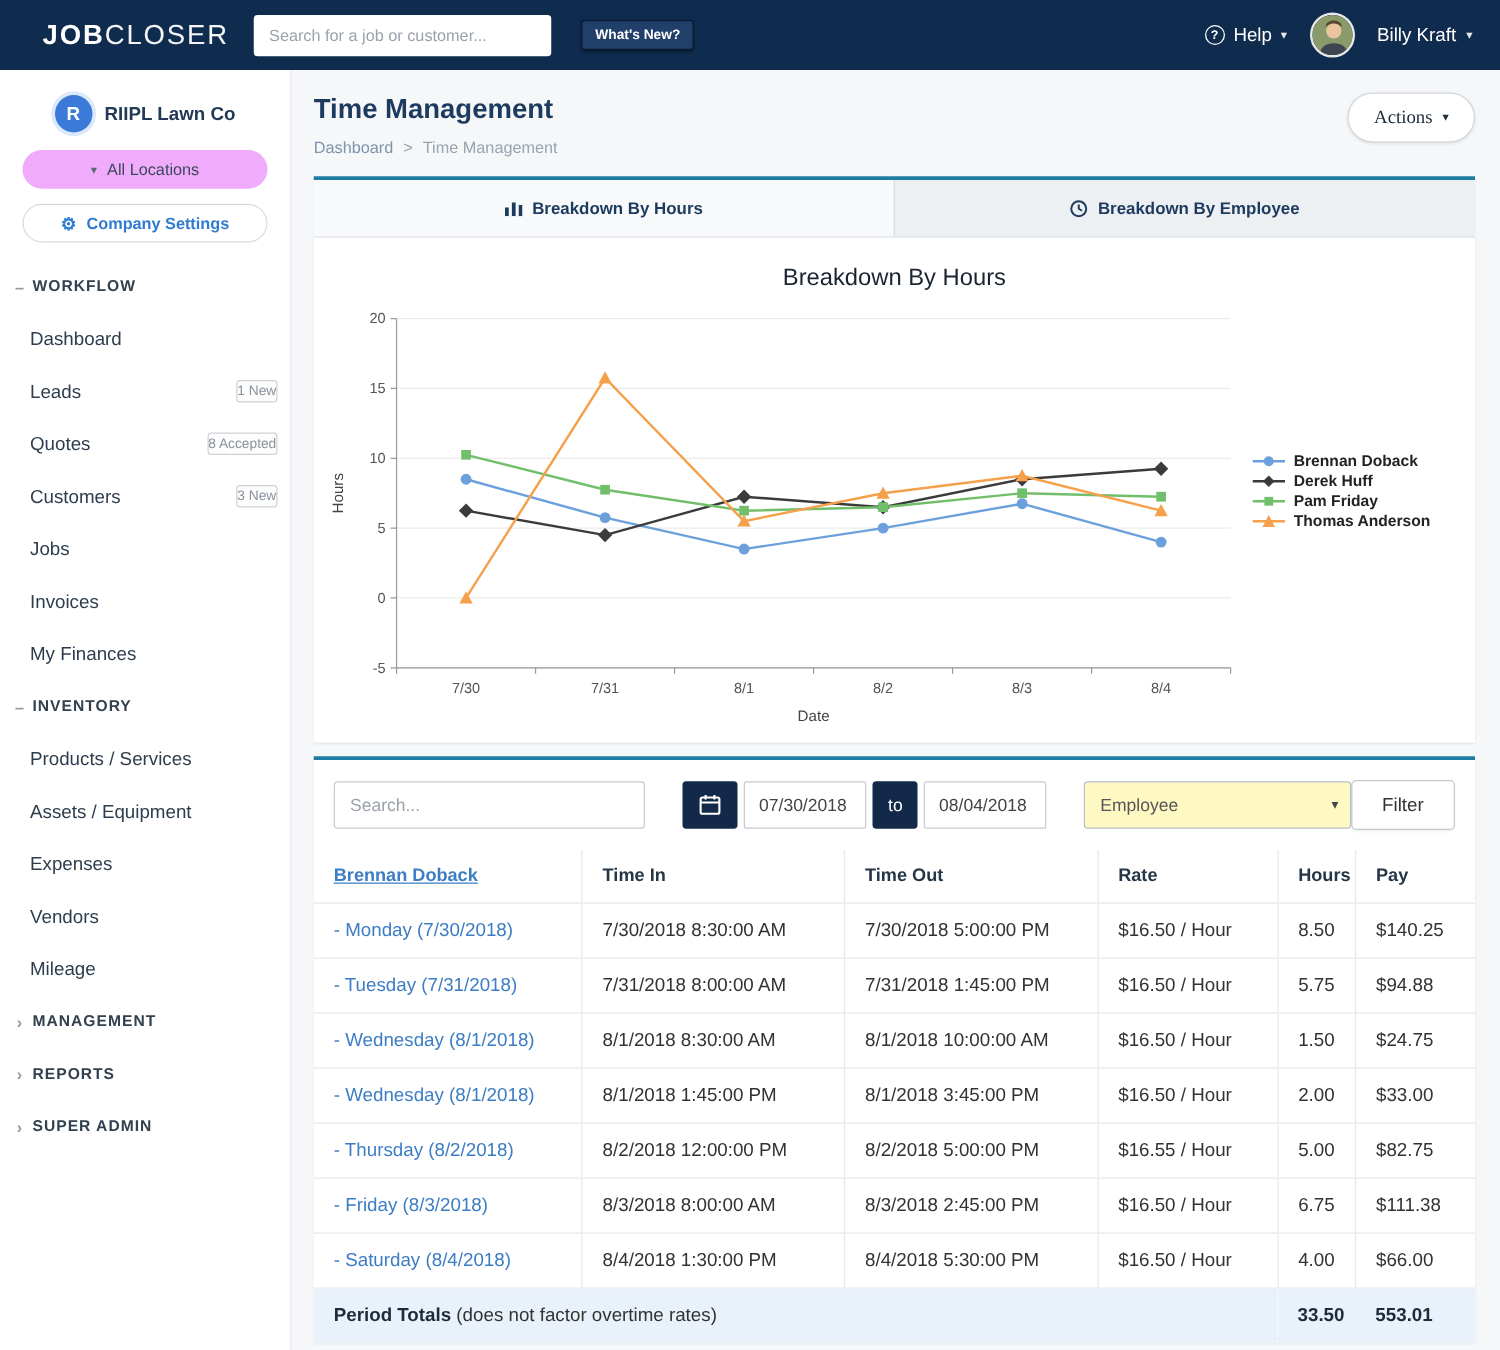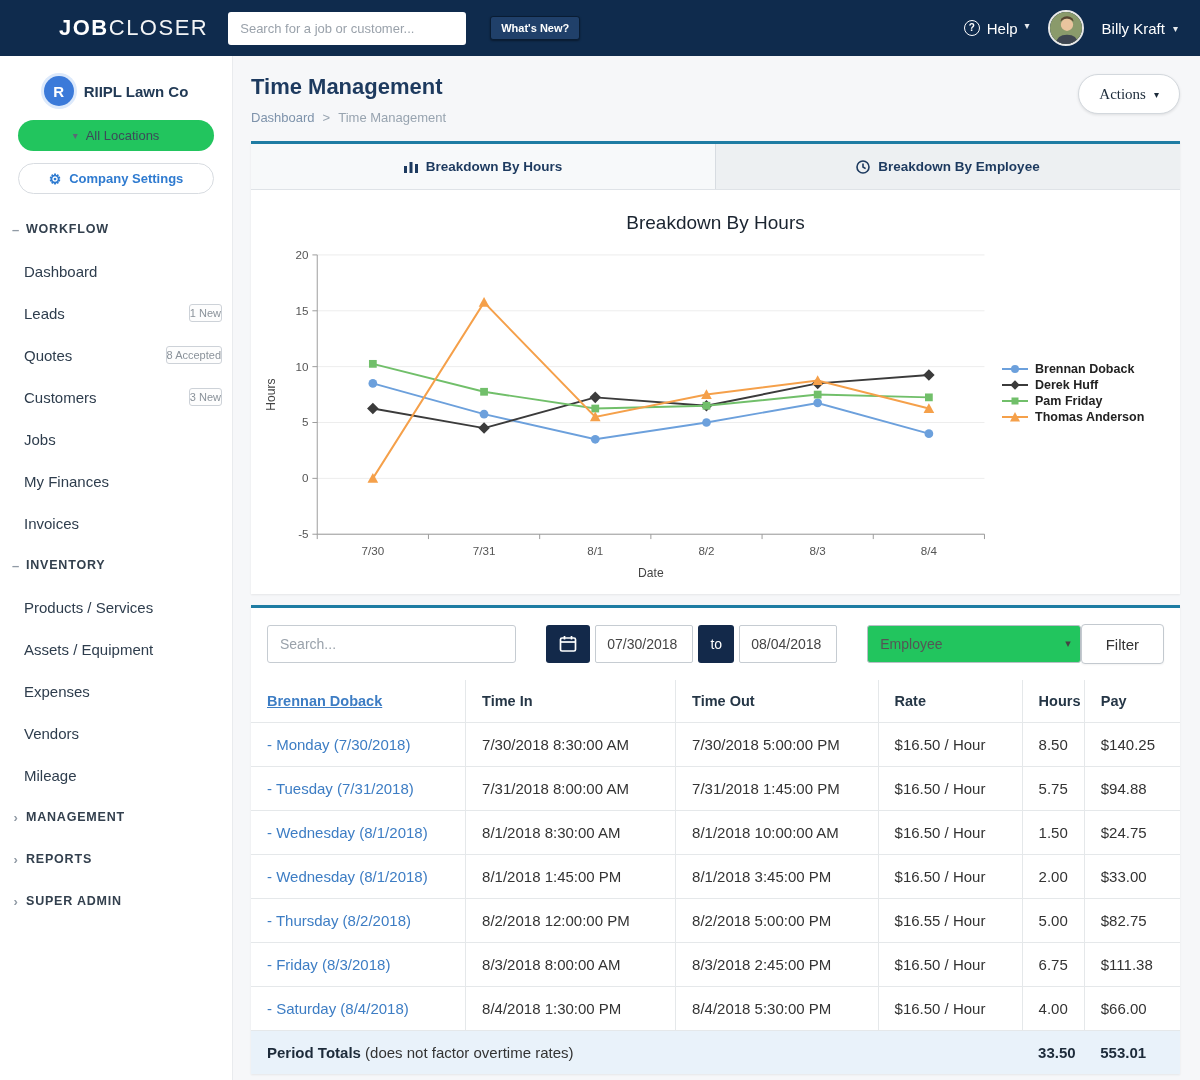--- a/index.html
+++ b/index.html
@@ -1,50 +1,50 @@
 <!DOCTYPE html>
 <html><head>
 <meta charset="utf-8">
 <style>
   *{box-sizing:border-box;margin:0;padding:0}
   html,body{width:1200px;height:1080px;overflow:hidden;font-family:"Liberation Sans",sans-serif;background:#f6f7f9;color:#333}
 
   
   .topbar{height:56px;background:#0f2b4d;display:flex;align-items:center;padding:0 22px}
-  .logo{color:#fff;font-size:22px;letter-spacing:1.5px;margin-left:37px;white-space:nowrap}
+  .logo{color:#fff;font-size:22px;letter-spacing:1.5px;margin-left:12px;white-space:nowrap}
   .logo .logo-bold{font-weight:800}
   .logo .logo-light{font-weight:300;opacity:.95}
   .topbar-search{width:238px;height:33px;margin-left:20px;border:2px solid #fff;border-radius:3px;padding:0 10px;
     font-size:13px;color:#333;outline:none;font-family:inherit}
   .topbar-search::placeholder{color:#9aa2ab}
   .whats-new{margin-left:24px;background:#20406a;border:1px solid #091c33;color:#fff;font-size:11px;font-weight:700;
     padding:5px 10px;border-radius:3px;box-shadow:0 1px 2px rgba(0,0,0,.4);cursor:pointer;font-family:inherit}
   .topbar-right{margin-left:auto;display:flex;align-items:center;gap:18px;color:#fff}
-  .help{display:flex;gap:7px;font-size:15px;cursor:pointer}
+  .help{display:flex;align-items:center;gap:7px;font-size:15px;cursor:pointer}
   .help-icon{width:16px;height:16px;border:1.4px solid #fff;border-radius:50%;display:inline-flex;align-items:center;
     justify-content:center;font-size:10px;font-weight:700}
   .help-icon::before{content:"?"}
   .chev{font-size:10px;opacity:.9}
   .chev::before{content:"\25BE"}
   .avatar{width:36px;height:36px;border-radius:50%;overflow:hidden;border:2px solid #e8e8e8;cursor:pointer;flex:none}
   .user{display:flex;align-items:center;gap:8px;font-size:15px;cursor:pointer}
 
   
   .layout{position:relative;height:1024px}
   .sidebar{position:absolute;left:0;top:0;width:233px;height:100%;background:#fff;border-right:1px solid #e9ebee;overflow:hidden}
   .main{position:absolute;left:233px;top:0;right:0;bottom:0;padding:18px 20px 0 18px;overflow:hidden}
 
   
   .company-row{display:flex;align-items:center;justify-content:center;gap:10px;padding:20px 8px 14px}
   .company-badge{width:30px;height:30px;border-radius:50%;background:#3b7ad9;color:#fff;font-weight:800;font-size:15px;
     display:flex;align-items:center;justify-content:center;box-shadow:0 0 0 3px #dce9fb}
   .company-name{font-size:15px;font-weight:700;color:#223a55}
   .pill{width:196px;margin:0 auto 12px;height:31px;border-radius:16px;display:flex;align-items:center;justify-content:center;
     gap:8px;font-size:13px;cursor:pointer}
-  .pill-locations{background:#22c55e;color:#3c4a59}
+  .pill-locations{background:#f0abfc;color:#3c4a59}
   .pill-locations .chev{color:#5a6876;opacity:1}
   .pill-settings{background:#fff;border:1px solid #d8dce1;color:#2f7bd0;font-weight:600}
   .gear-glyph::before{content:"\2699";font-size:14px}
   .nav{margin-top:14px}
   .nav-section{display:flex;align-items:center;height:42px;padding:0 16px 0 8px;font-size:12.5px;font-weight:700;
     color:#33404e;letter-spacing:.8px;cursor:pointer}
   .sec-icon{width:16px;color:#909aa5;font-size:13px;text-align:center;margin-right:2px}
   .sec-icon.exp::before{content:"\2013"}
   .sec-icon.col::before{content:"\203A"}
   .nav-item{display:flex;align-items:center;height:42px;padding:0 10px 0 24px;font-size:15px;color:#2e3d4d;cursor:pointer}
@@ -85,21 +85,21 @@
     color:#333;outline:none;font-family:inherit}
   .toolbar-search::placeholder{color:#9aa2ab}
   .date-group{display:flex;align-items:center;gap:5px;margin-left:30px}
   .cal-btn{width:44px;height:38px;background:#13294a;border:none;border-radius:3px;display:flex;align-items:center;
     justify-content:center;cursor:pointer}
   .date-field{height:38px;min-width:98px;border:1px solid #c6ccd2;border-radius:2px;background:#fff;display:flex;
     align-items:center;padding:0 11px;font-size:14px;color:#444}
   .to-box{height:38px;width:36px;background:#13294a;color:#fff;border-radius:3px;display:flex;align-items:center;
     justify-content:center;font-size:14px}
   .select-wrap{position:relative;width:216px;margin-left:30px}
-  .select-wrap select{width:100%;height:38px;border:1px solid #b9bfc6;border-radius:3px;background:#22c55e;
+  .select-wrap select{width:100%;height:38px;border:1px solid #b9bfc6;border-radius:3px;background:#fef9c3;
     padding:0 12px;font-size:14px;color:#555;appearance:none;-webkit-appearance:none;outline:none;cursor:pointer;font-family:inherit}
   .select-wrap::after{content:"\25BE";position:absolute;right:10px;top:12px;font-size:11px;color:#444;pointer-events:none}
   .filter-btn{margin-left:auto;height:40px;padding:0 24px;border:1px solid #c3c9cf;border-radius:4px;background:#fff;
     font-size:15px;color:#333;cursor:pointer;box-shadow:0 1px 2px rgba(0,0,0,.05);font-family:inherit}
 
   
   table{width:100%;border-collapse:collapse;font-size:15px;table-layout:fixed}
   col.c1{width:23.1%}col.c2{width:22.6%}col.c3{width:21.8%}col.c4{width:15.5%}col.c5{width:6.7%}col.c6{width:10.3%}
   th,td{text-align:left;padding:13px 16px;border-top:1px solid #e5e8ea;overflow:hidden;white-space:nowrap}
   th + th, td + td{border-left:1px solid #e5e8ea}
@@ -172,24 +172,24 @@
           <span class="nav-badge">8 Accepted</span>
         </div>
         <div class="nav-item">
           <span>Customers</span>
           <span class="nav-badge">3 New</span>
         </div>
         <div class="nav-item">
           <span>Jobs</span>
         </div>
         <div class="nav-item">
+          <span>Invoices</span>
+        </div>
+        <div class="nav-item">
           <span>My Finances</span>
-        </div>
-        <div class="nav-item">
-          <span>Invoices</span>
         </div>
         <div class="nav-section">
           <span class="sec-icon exp"></span>
           <span>INVENTORY</span>
         </div>
         <div class="nav-item">
           <span>Products / Services</span>
         </div>
         <div class="nav-item">
           <span>Assets / Equipment</span>

